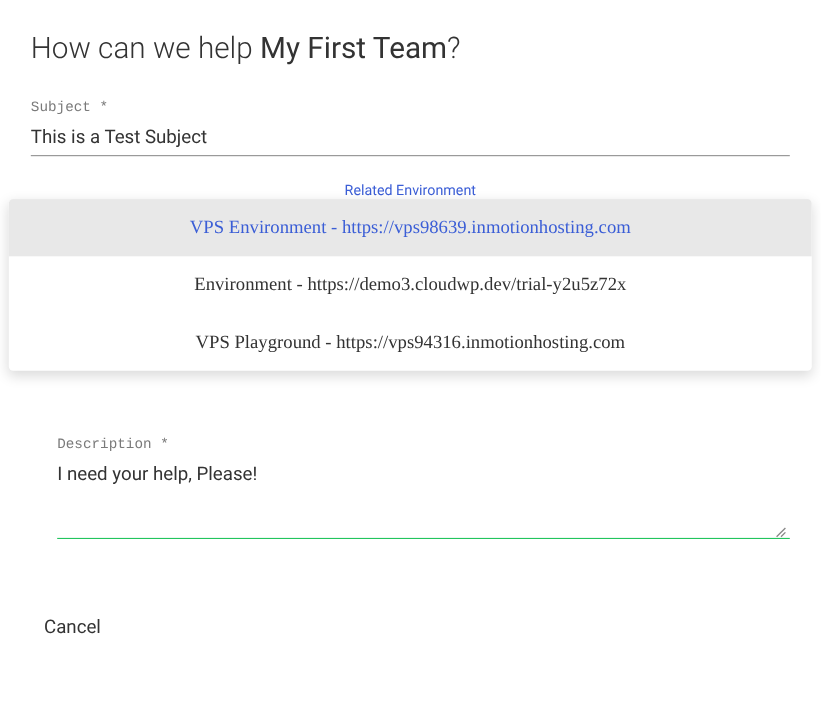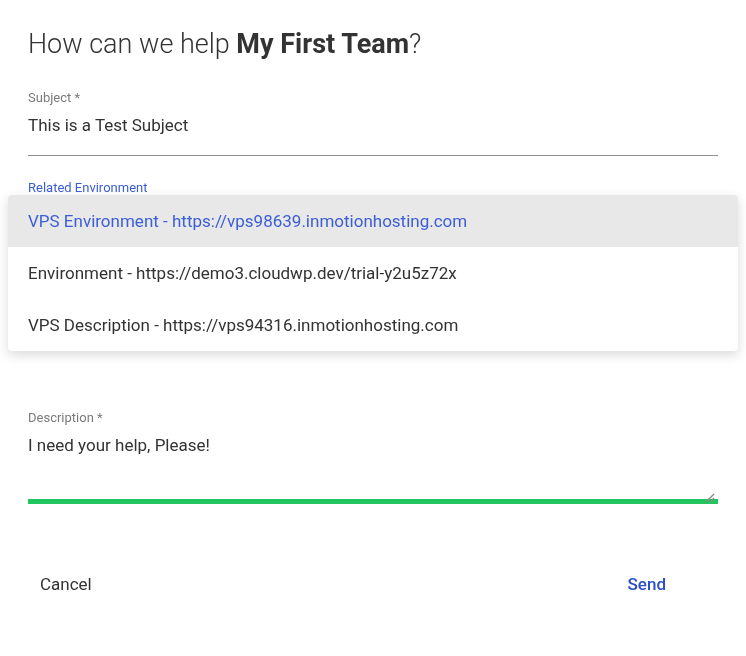--- a/index.html
+++ b/index.html
@@ -18,45 +18,47 @@
     .dialog {
       padding: 28px 28px 0 28px;
     }
     .heading {
       font-size: 27px;
       font-weight: 300;
       color: #333333;
       margin-bottom: 30px;
     }
     .heading-bold {
-      font-weight: 700;
+      font-weight: 400;
     }
     .field-group {
       margin-bottom: 24px;
       position: relative;
     }
     .field-label {
       font-size: 13px;
       color: #7a7a7a;
       margin-bottom: 4px;
       display: block;
+      font-family: Liberation Mono, monospace;
     }
     .text-input {
       width: 100%;
       border: none;
       border-bottom: 1px solid #8f8f8f;
       font-size: 17px;
       color: #333333;
-      padding: 6px 0 20px 0;
+      padding: 6px 0 6px 0;
       outline: none;
       background: transparent;
       font-family: inherit;
     }
     .select-field {
       position: relative;
+      text-align: center;
     }
     .select-label {
       font-size: 13px;
       color: #3b5ed6;
       margin-bottom: 4px;
       display: block;
     }
     .dropdown {
       position: absolute;
       top: 100%;
@@ -66,32 +68,34 @@
       box-shadow: 0 4px 12px rgba(0,0,0,0.15);
       border-radius: 4px;
       z-index: 10;
       overflow: hidden;
     }
     .dropdown-option {
       padding: 16px 20px;
       font-size: 17px;
       color: #333333;
       cursor: pointer;
+      font-family: Liberation Serif, serif;
     }
     .dropdown-option.selected {
       background: #e8e8e8;
       color: #3b5ed6;
     }
     .description-group {
       margin-top: 215px;
+      margin-left: 24px;
     }
     .textarea-input {
       width: 100%;
       border: none;
-      border-bottom: 5px solid #22c55e;
+      border-bottom: 1px solid #22c55e;
       font-size: 17px;
       color: #333333;
       padding: 6px 0 6px 0;
       outline: none;
       background: transparent;
       resize: none;
       font-family: inherit;
       height: 75px;
     }
     .textarea-wrapper {
@@ -105,22 +109,22 @@
       height: 12px;
       color: #888888;
       font-size: 14px;
       pointer-events: none;
       display: flex;
       align-items: center;
       justify-content: center;
     }
     .actions {
       display: flex;
-      justify-content: space-between;
-      gap: 70px;
+      justify-content: flex-start;
+      gap: 24px;
       padding: 30px 40px 20px 0;
       margin-top: 30px;
     }
     .btn {
       background: transparent;
       border: none;
       font-size: 17px;
       cursor: pointer;
       font-family: inherit;
       padding: 6px 12px;
@@ -145,35 +149,34 @@
   <div class="field-group">
     <label class="field-label">Subject *</label>
     <input type="text" class="text-input" value="This is a Test Subject" style="">
   </div>
 
   <div class="field-group select-field">
     <label class="select-label">Related Environment</label>
     <div class="dropdown">
       <div class="dropdown-option selected">VPS Environment - https://vps98639.inmotionhosting.com</div>
       <div class="dropdown-option">Environment - https://demo3.cloudwp.dev/trial-y2u5z72x</div>
-      <div class="dropdown-option">VPS Description - https://vps94316.inmotionhosting.com</div>
+      <div class="dropdown-option">VPS Playground - https://vps94316.inmotionhosting.com</div>
     </div>
   </div>
 
   <div class="field-group description-group">
     <label class="field-label">Description *</label>
     <div class="textarea-wrapper">
       <textarea class="textarea-input" style="">I need your help, Please!</textarea>
       <span class="resize-handle">
         <svg width="10" height="10" viewBox="0 0 10 10">
           <line x1="1" y1="9" x2="9" y2="1" stroke="#888" stroke-width="1.2"></line>
           <line x1="5" y1="9" x2="9" y2="5" stroke="#888" stroke-width="1.2"></line>
         </svg>
       </span>
     </div>
   </div>
 
   <div class="actions">
     <button class="btn btn-cancel">Cancel</button>
-    <button class="btn btn-send">Send</button>
   </div>
 
 </div>
 
 </body></html>

